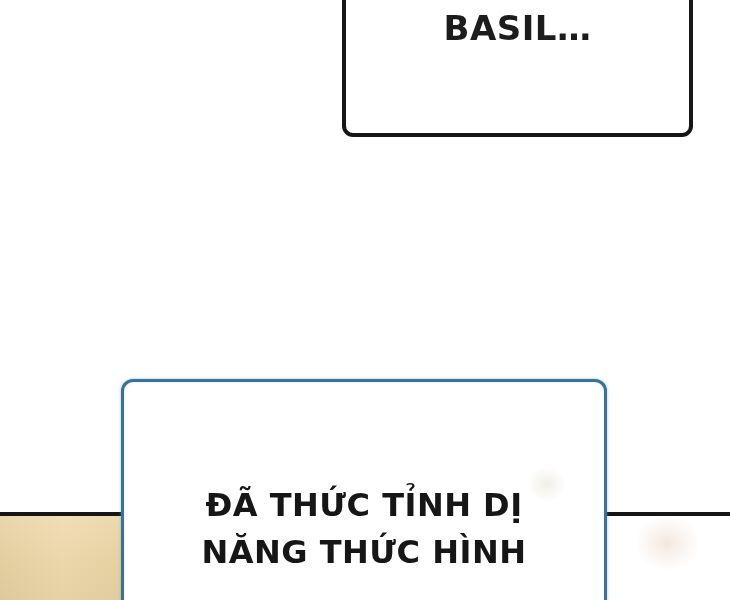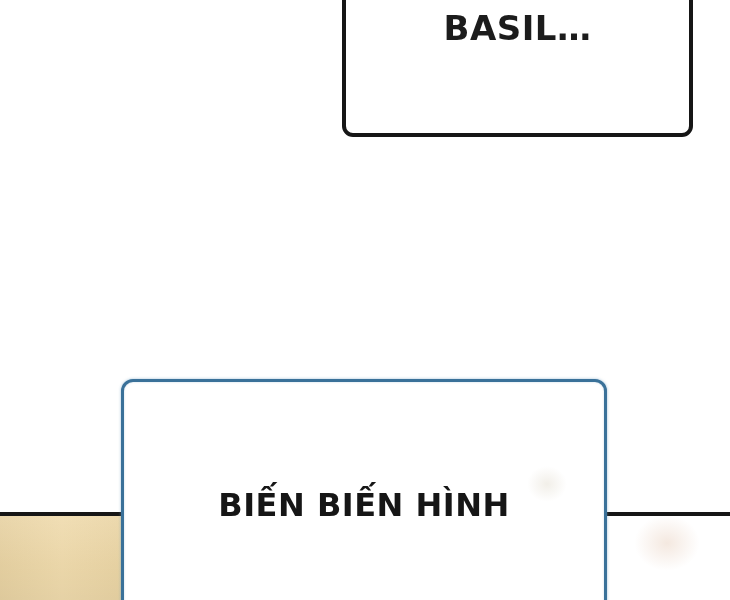--- a/index.html
+++ b/index.html
@@ -131,20 +131,21 @@
   </div>
 
   <div class="divider" style="background: rgb(22, 22, 22);"></div>
 
   <div class="bubble-top" style="border-color: rgb(22, 22, 22); background: rgb(255, 255, 255);">
     <div class="bubble-text" style="color: rgb(28, 28, 28);">BASIL…</div>
   </div>
 
   <div class="bubble-bottom" style="border-color: rgb(58, 113, 153); background: rgb(255, 255, 255);">
     <div class="caption-lines" style="color: rgb(22, 22, 22);">
-      <div>BIẾN BIẾN HÌNH</div>
+      <div>ĐÃ THỨC TỈNH DỊ</div>
+      <div>NĂNG THỨC HÌNH</div>
     </div>
   </div>
 
   <div class="smudge smudge-right"></div>
   <div class="smudge smudge-inner"></div>
 
 </div>
 
 </body></html>

